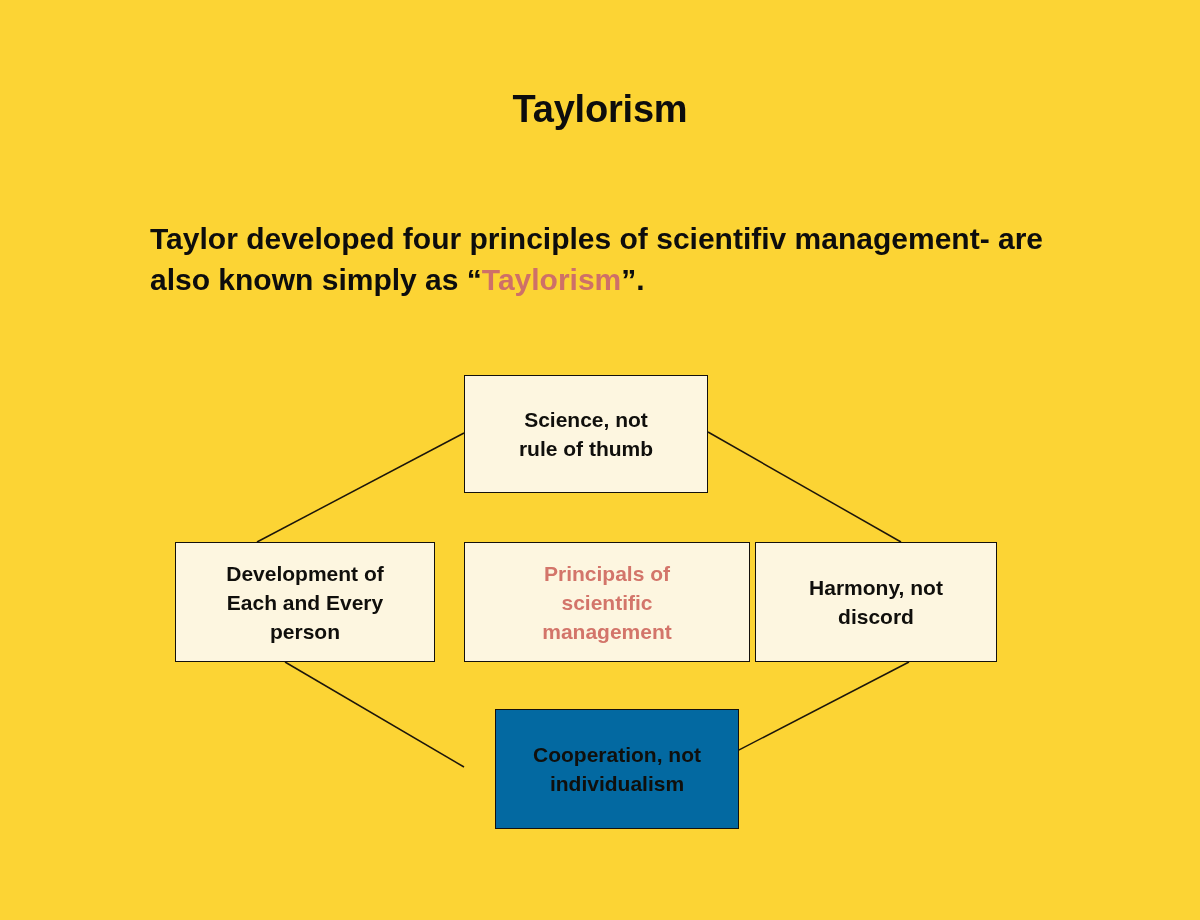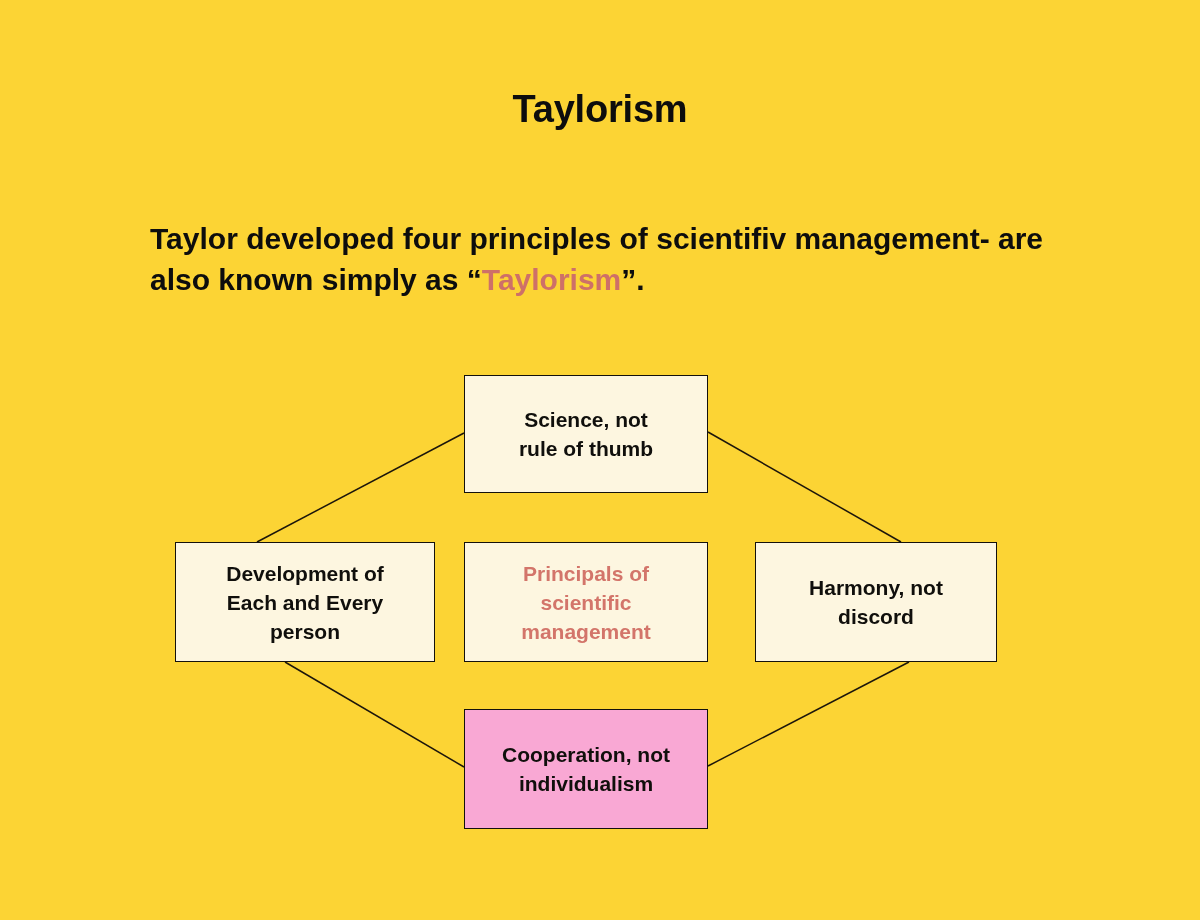--- a/index.html
+++ b/index.html
@@ -69,21 +69,21 @@
     line-height: 29px;
     color: #100f0c;
     padding: 8px 10px;
   }
   .node .label {
     display: block;
     white-space: pre-line;
   }
   #node-top    { left: 464px; top: 371px; width: 244px; height: 118px; }
   #node-left   { left: 175px; top: 538px; width: 260px; height: 120px; }
-  #node-center { left: 464px; top: 538px; width: 244px; height: 120px; color: #d3756a; }
+  #node-center { left: 464px; top: 538px; width: 286px; height: 120px; color: #d3756a; }
   #node-right  { left: 755px; top: 538px; width: 242px; height: 120px; }
   #node-bottom { left: 464px; top: 705px; width: 244px; height: 120px; }
 </style>
 </head>
 <body style="background: rgb(252, 212, 52);">
 
 <div id="slide">
 
   <div class="title">Taylorism</div>
 
@@ -113,18 +113,18 @@
     <span class="label">Principals of
 scientific
 management</span>
   </div>
 
   <div class="node" id="node-right" style="background: rgb(253, 246, 224); border-color: rgb(20, 17, 12); color: rgb(16, 15, 12); text-align: center;">
     <span class="label">Harmony, not
 discord</span>
   </div>
 
-  <div class="node" id="node-bottom" style="background: #f9a8d4; border-color: rgb(20, 17, 12); color: rgb(16, 15, 12);">
+  <div class="node" id="node-bottom" style="background: #0369a1; border-color: rgb(20, 17, 12); color: rgb(16, 15, 12); margin-left: 31px;">
     <span class="label">Cooperation, not
 individualism</span>
   </div>
 
 </div>
 
 </body></html>

